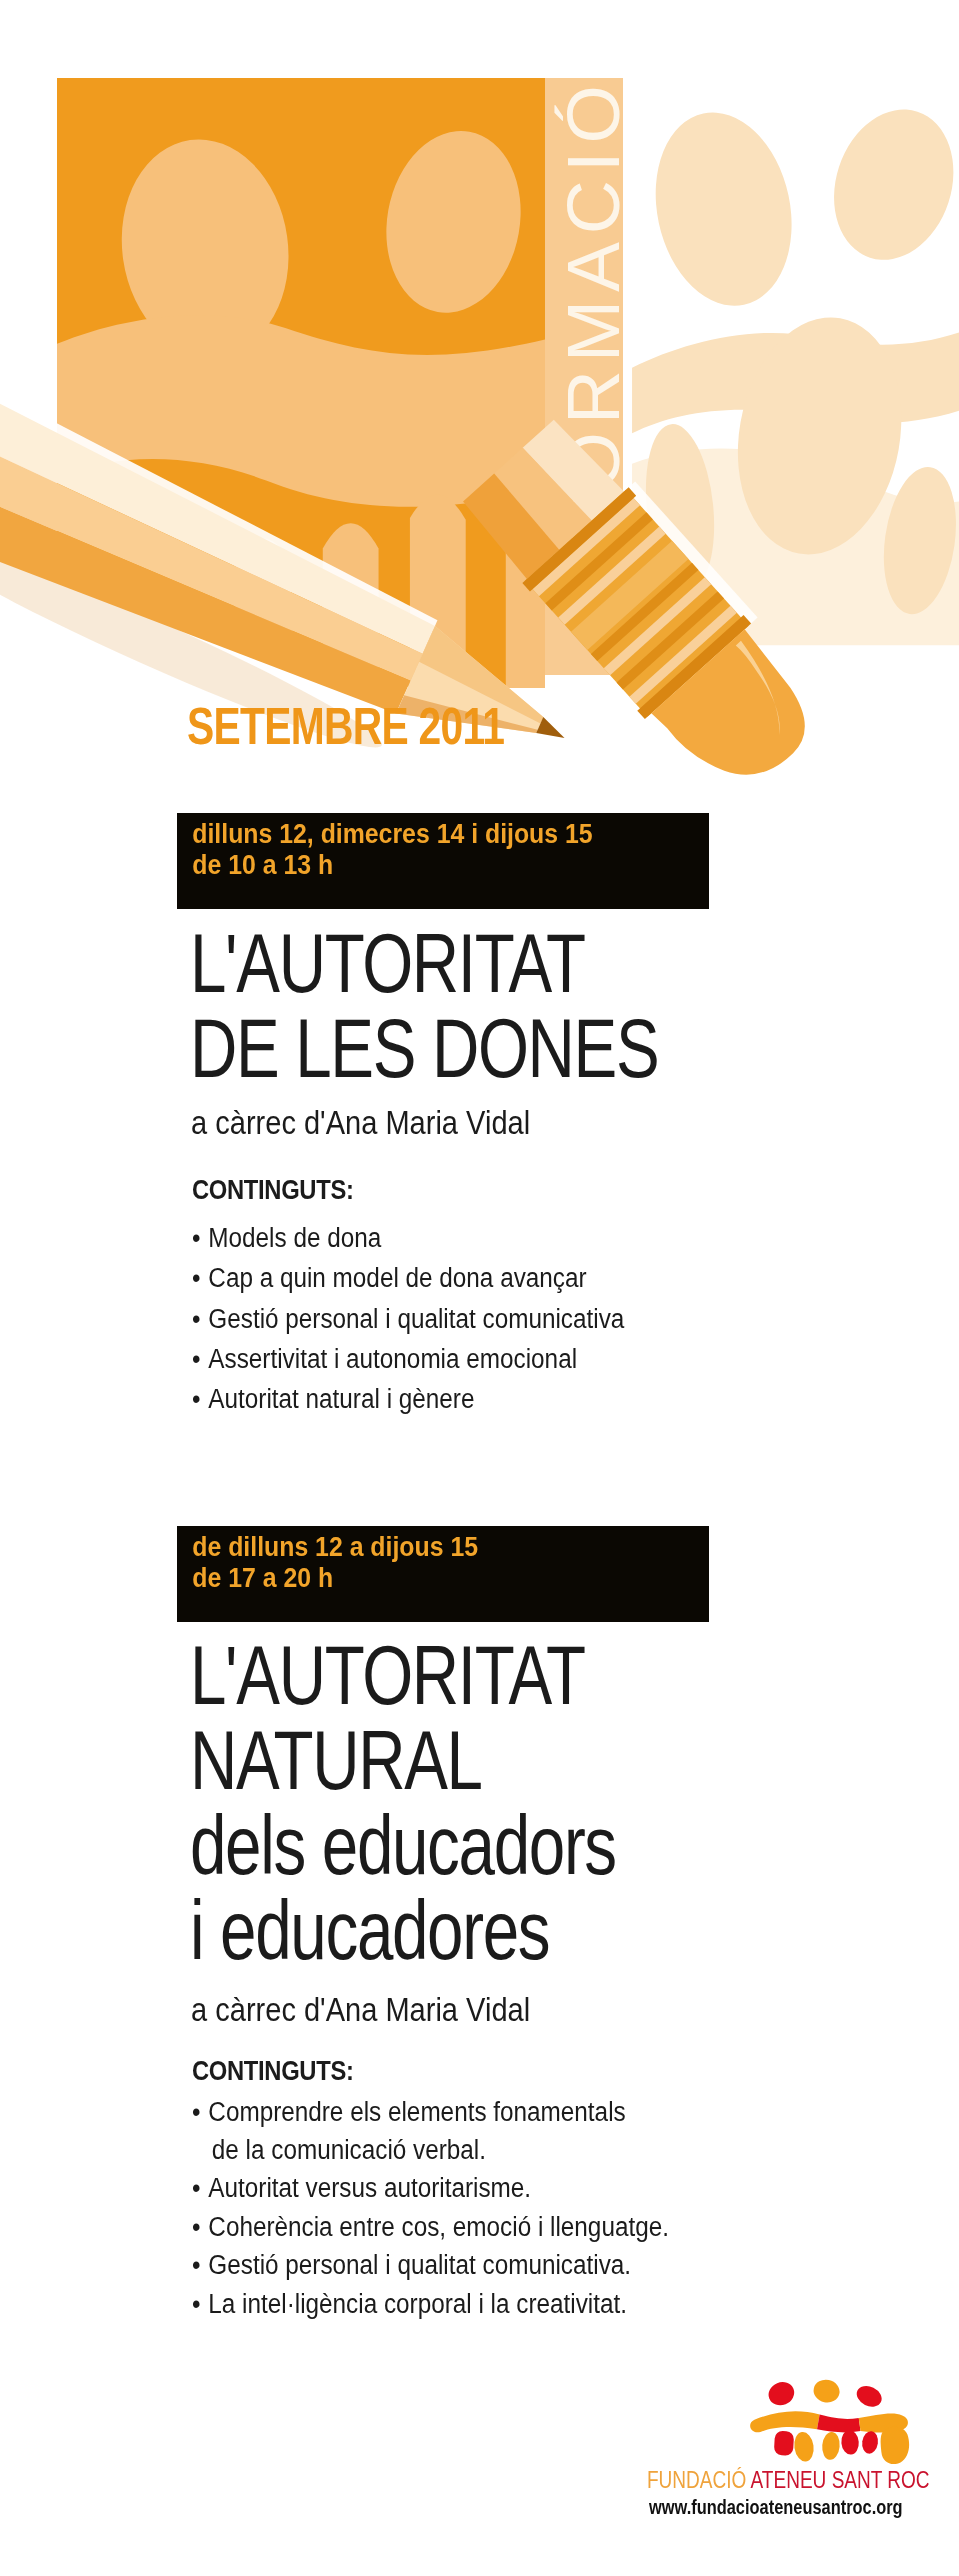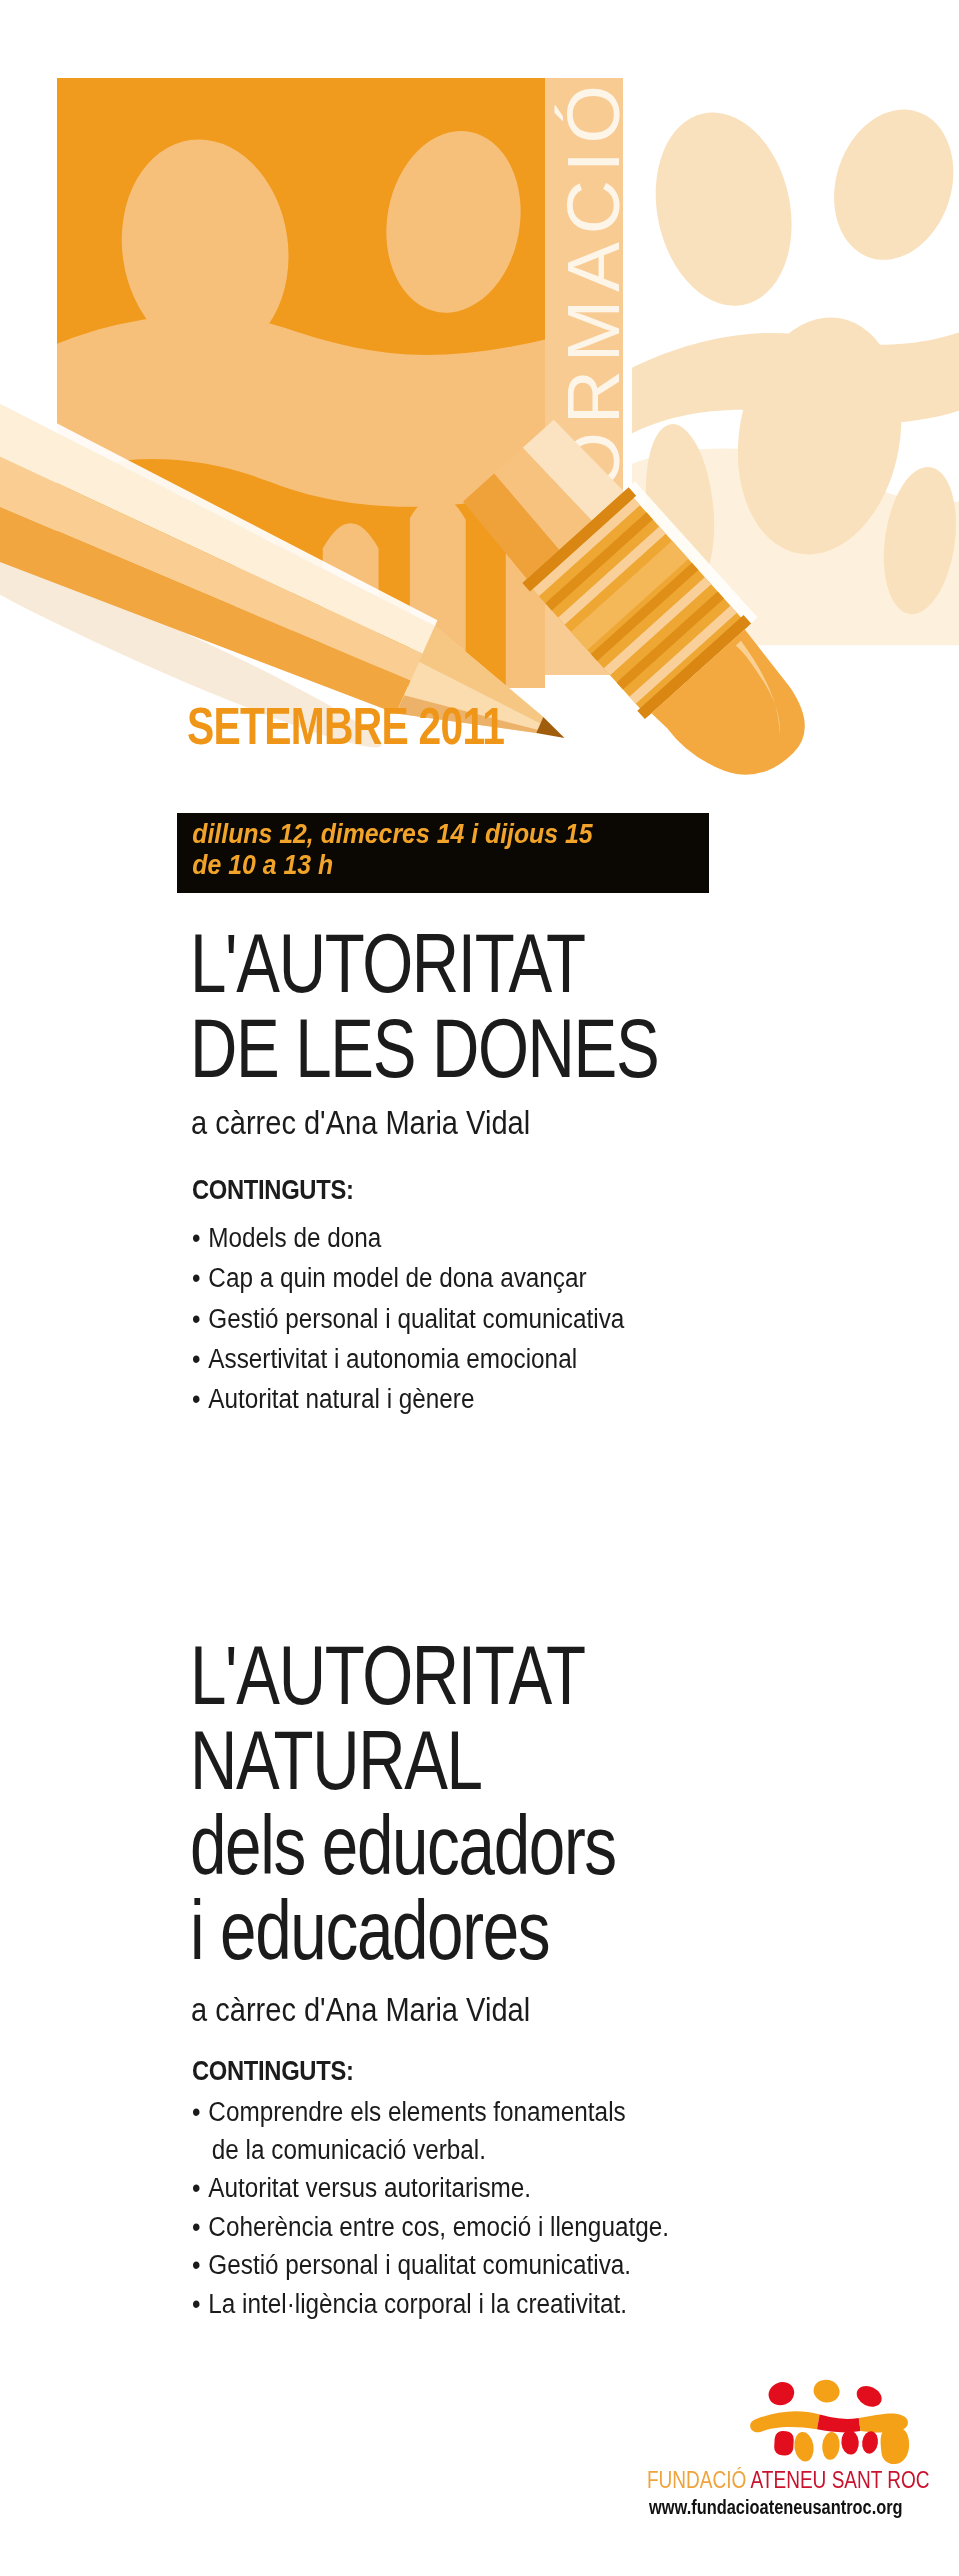--- a/index.html
+++ b/index.html
@@ -11,21 +11,21 @@
   #formacio-strip{left:545px;top:78px;width:78px;height:597px;background:#F8CB92;}
   #formacio-text{position:absolute;left:0;top:597px;width:597px;height:78px;
       transform:rotate(-90deg);transform-origin:0 0;
       font-size:75px;font-weight:400;letter-spacing:7.8px;color:#FDF5E8;
       padding-left:131px;padding-top:5.2px;box-sizing:border-box;white-space:nowrap;}
   #pale-figure{left:632px;top:87px;width:349px;height:628px;}
   #pencil-art{left:0;top:349px;width:959px;height:593px;}
   #date-label{left:187px;top:697px;font-size:51px;font-weight:700;color:#EF9619;
       transform:scaleX(0.80);transform-origin:left top;letter-spacing:-0.9px;white-space:nowrap;}
   
-  .bar{left:177px;width:532px;height:80px;background:#0B0803;font-style:italic;}
+  .bar{left:177px;width:532px;height:96px;background:#0B0803;}
   .bar .bar-lines{padding:6.1px 0 0 16.6px;transform:scaleX(0.92);transform-origin:left top;}
   .bar .bar-line{font-size:27px;font-weight:700;line-height:30.5px;color:#F2A42A;white-space:nowrap;}
   #bar-1{top:813px;} #bar-2{top:1526px;}
   
   .course-title{left:190px;transform:scaleX(0.78);transform-origin:left top;}
   .course-title .tl{font-size:84px;line-height:85px;font-weight:400;letter-spacing:-1.7px;
       color:#1b1b1b;white-space:nowrap;}
   #title-1{top:921px;} #title-2{top:1633px;}
   .instructor{left:191px;font-size:33px;line-height:38px;color:#1b1b1b;
       transform:scaleX(0.88);transform-origin:left top;white-space:nowrap;}
@@ -140,20 +140,26 @@
   <div class="abs contents-label" id="contents-label-1">CONTINGUTS:</div>
 
   <div class="abs bullet-list" id="list-1">
     <div class="li"><span class="bullet">•</span><span>Models de dona</span></div>
     <div class="li"><span class="bullet">•</span><span>Cap a quin model de dona avançar</span></div>
     <div class="li"><span class="bullet">•</span><span>Gestió personal i qualitat comunicativa</span></div>
     <div class="li"><span class="bullet">•</span><span>Assertivitat i autonomia emocional</span></div>
     <div class="li"><span class="bullet">•</span><span>Autoritat natural i gènere</span></div>
   </div>
 
+  <div class="abs bar" id="bar-2">
+    <div class="bar-lines">
+      <div class="bar-line">de dilluns 12 a dijous 15</div>
+      <div class="bar-line">de 17 a 20 h</div>
+    </div>
+  </div>
 
   <div class="abs course-title" id="title-2">
     <div class="tl">L'AUTORITAT</div>
     <div class="tl">NATURAL</div>
     <div class="tl">dels educadors</div>
     <div class="tl">i educadores</div>
   </div>
 
   <div class="abs instructor" id="instructor-2">a càrrec d'Ana Maria Vidal</div>
 

